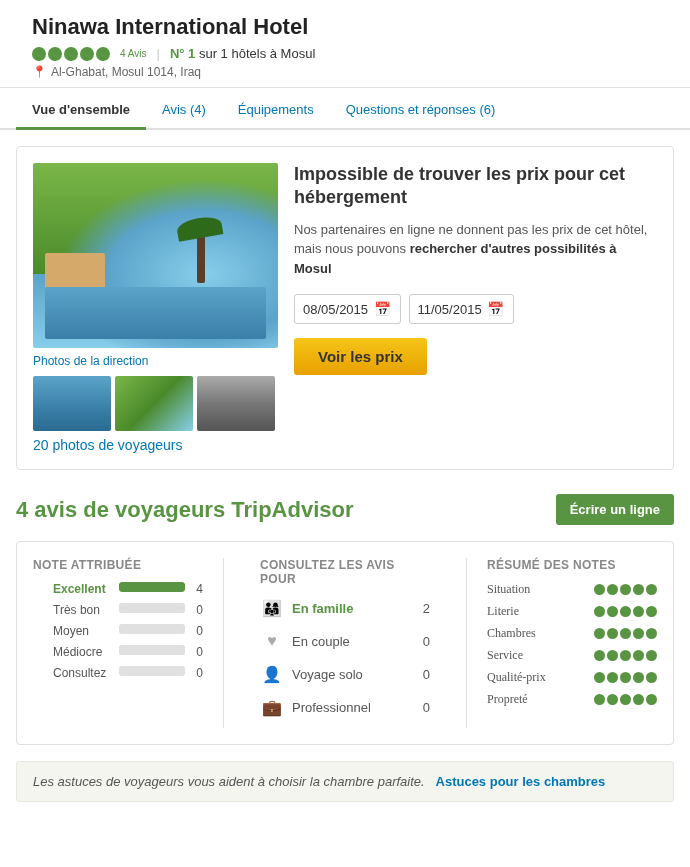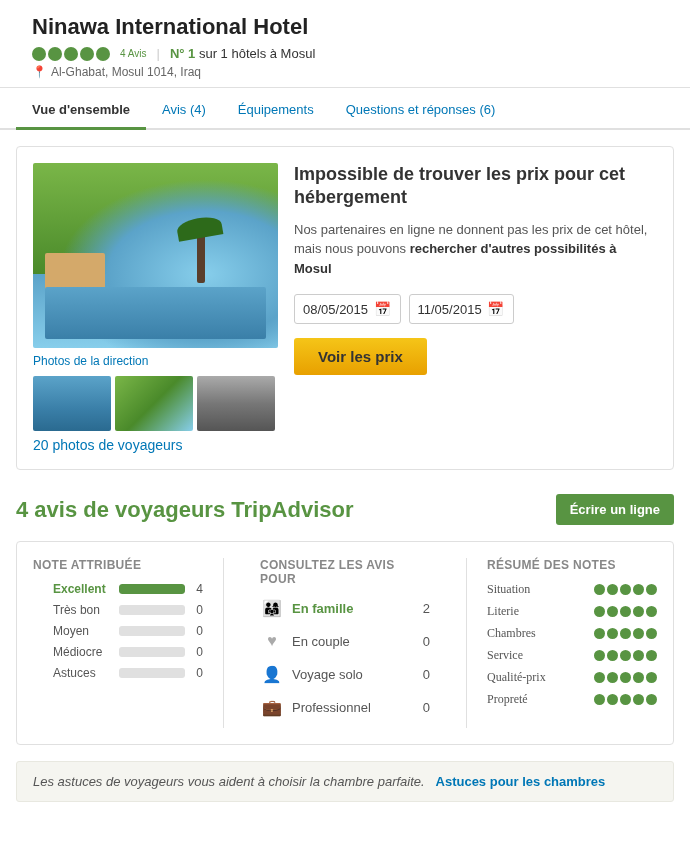--- a/index.html
+++ b/index.html
@@ -299,21 +299,21 @@
       font-size: 12px;
       color: #888;
       margin-bottom: 10px;
       font-weight: bold;
       text-transform: uppercase;
       letter-spacing: 0.3px;
     }
 
     .rating-row {
       display: flex;
-      align-items: center;
+      align-items: flex-start;
       gap: 6px;
       margin-bottom: 7px;
       font-size: 12px;
       padding-left: 20px;
     }
     .rating-label {
       width: 60px;
       color: #555;
       flex-shrink: 0;
     }
@@ -507,21 +507,21 @@
           <span class="rating-count">0</span>
         </div>
         <div class="rating-row">
           <span class="rating-label">Médiocre</span>
           <div class="bar-track">
             <div class="bar-fill" style="width:0%"></div>
           </div>
           <span class="rating-count">0</span>
         </div>
         <div class="rating-row">
-          <span class="rating-label">Astuces</span>
+          <span class="rating-label">Consultez</span>
           <div class="bar-track">
             <div class="bar-fill" style="width:0%"></div>
           </div>
           <span class="rating-count">0</span>
         </div>
       </div>
     </div>
 
     <div class="ratings-col">
       <div class="col-title">Consultez les avis pour</div>

